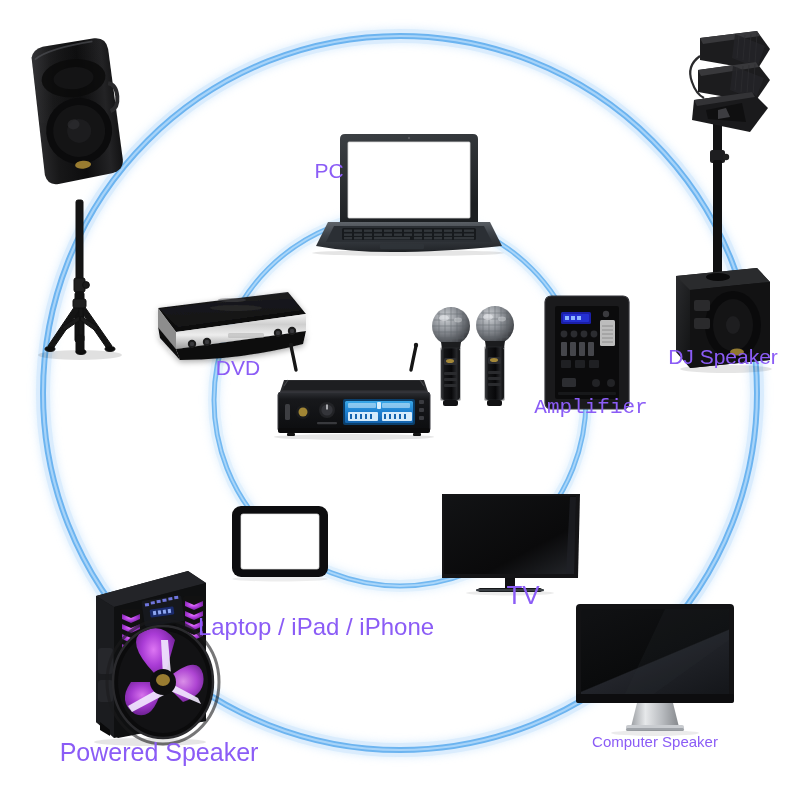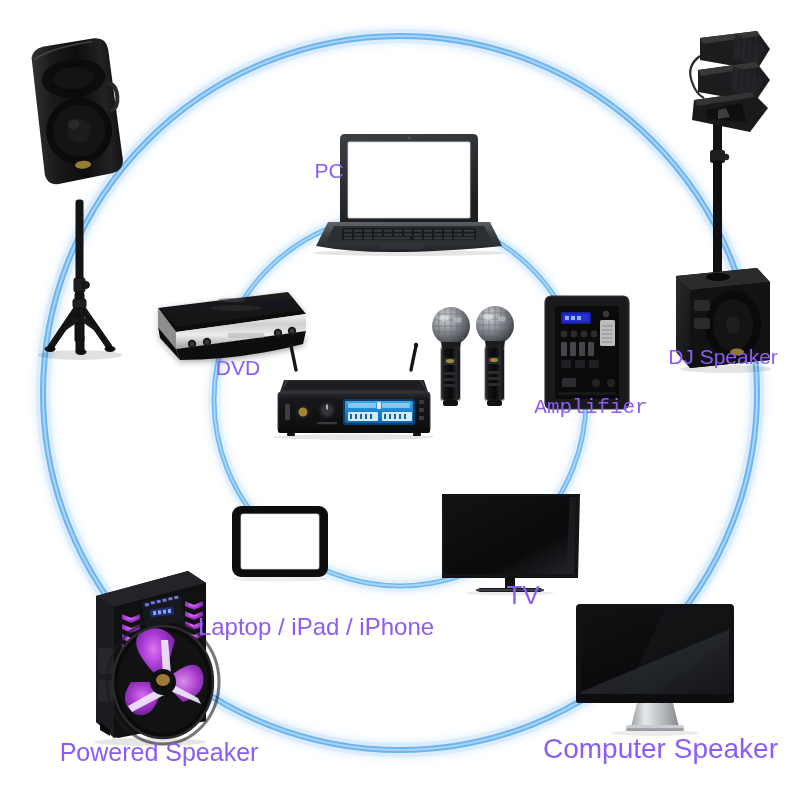--- a/index.html
+++ b/index.html
@@ -633,17 +633,17 @@
   <div class="label" style="left:289px;top:159px;width:80px;font-size:21px;">PC</div>
 
   <div class="label" style="left:633px;top:345px;width:180px;font-size:21px;">DJ Speaker</div>
 
   <div class="label" style="left:521px;top:396px;width:140px;font-size:21px;font-family:Liberation Mono, monospace;">Amplifier</div>
 
   <div class="label" style="left:176px;top:613px;width:280px;font-size:24px;">Laptop / iPad / iPhone</div>
 
   <div class="label" style="left:483px;top:580px;width:80px;font-size:26px;">TV</div>
 
-  <div class="label" style="left:543px;top:733px;width:224px;font-size:28px;">Computer Speaker</div>
+  <div class="label" style="left:543px;top:733px;width:224px;font-size:15px;">Computer Speaker</div>
 
   <div class="label" style="left:52px;top:738px;width:214px;font-size:25px;">Powered Speaker</div>
 
 </div>
 
 </body></html>

